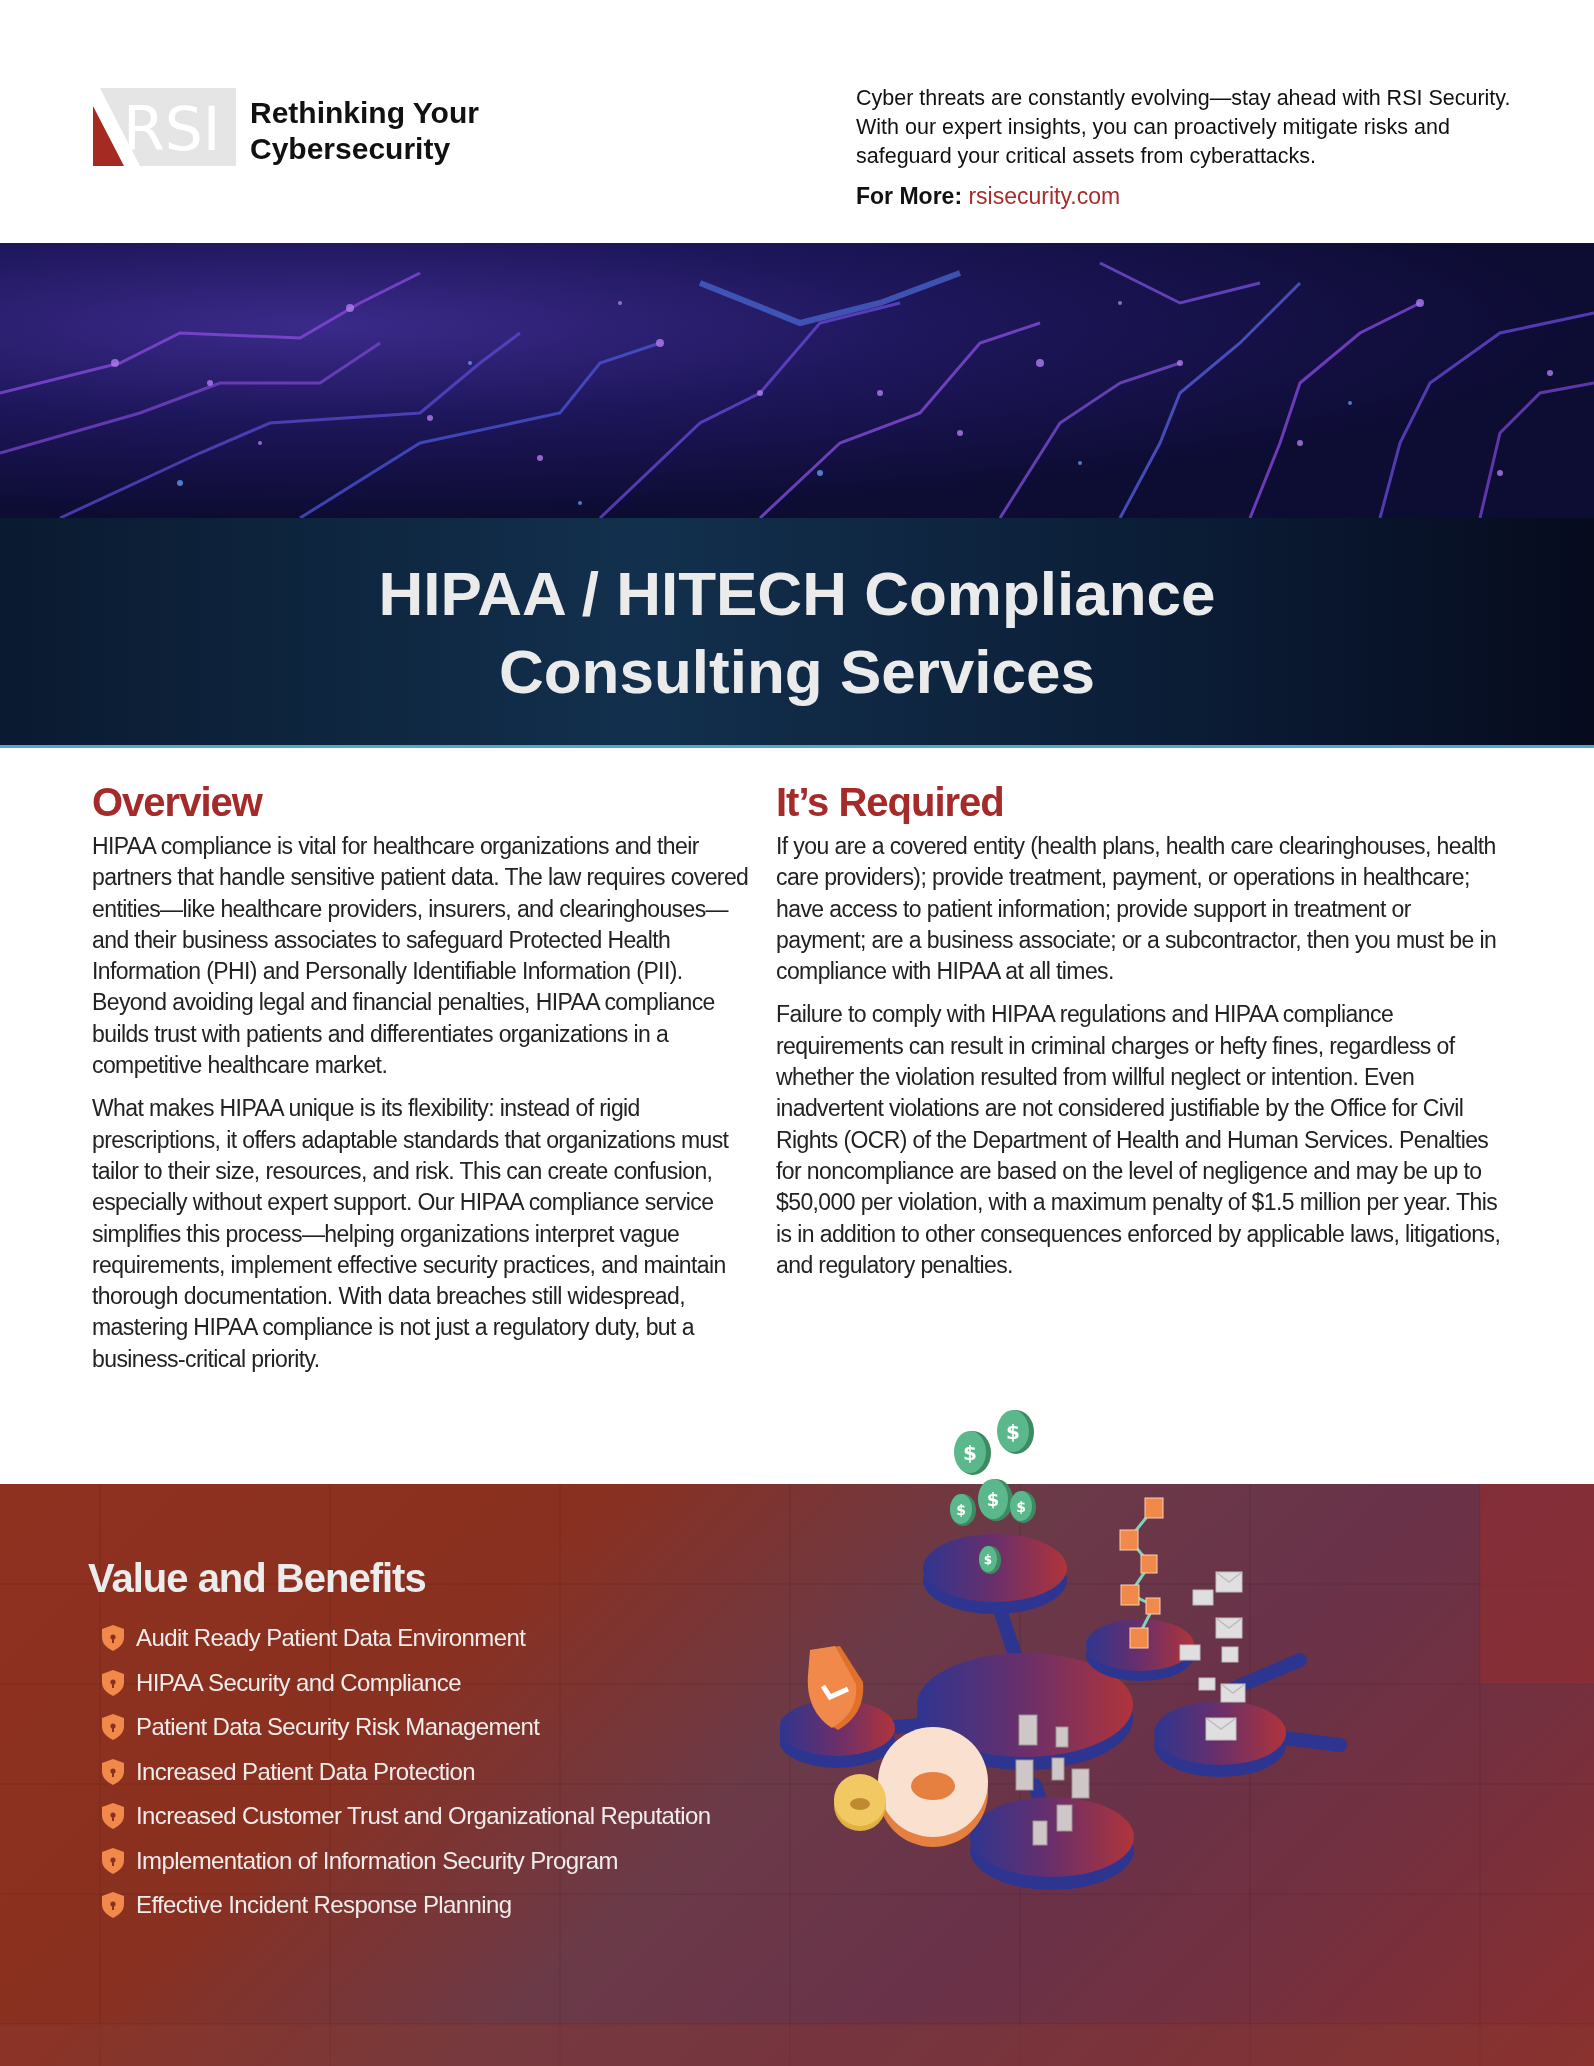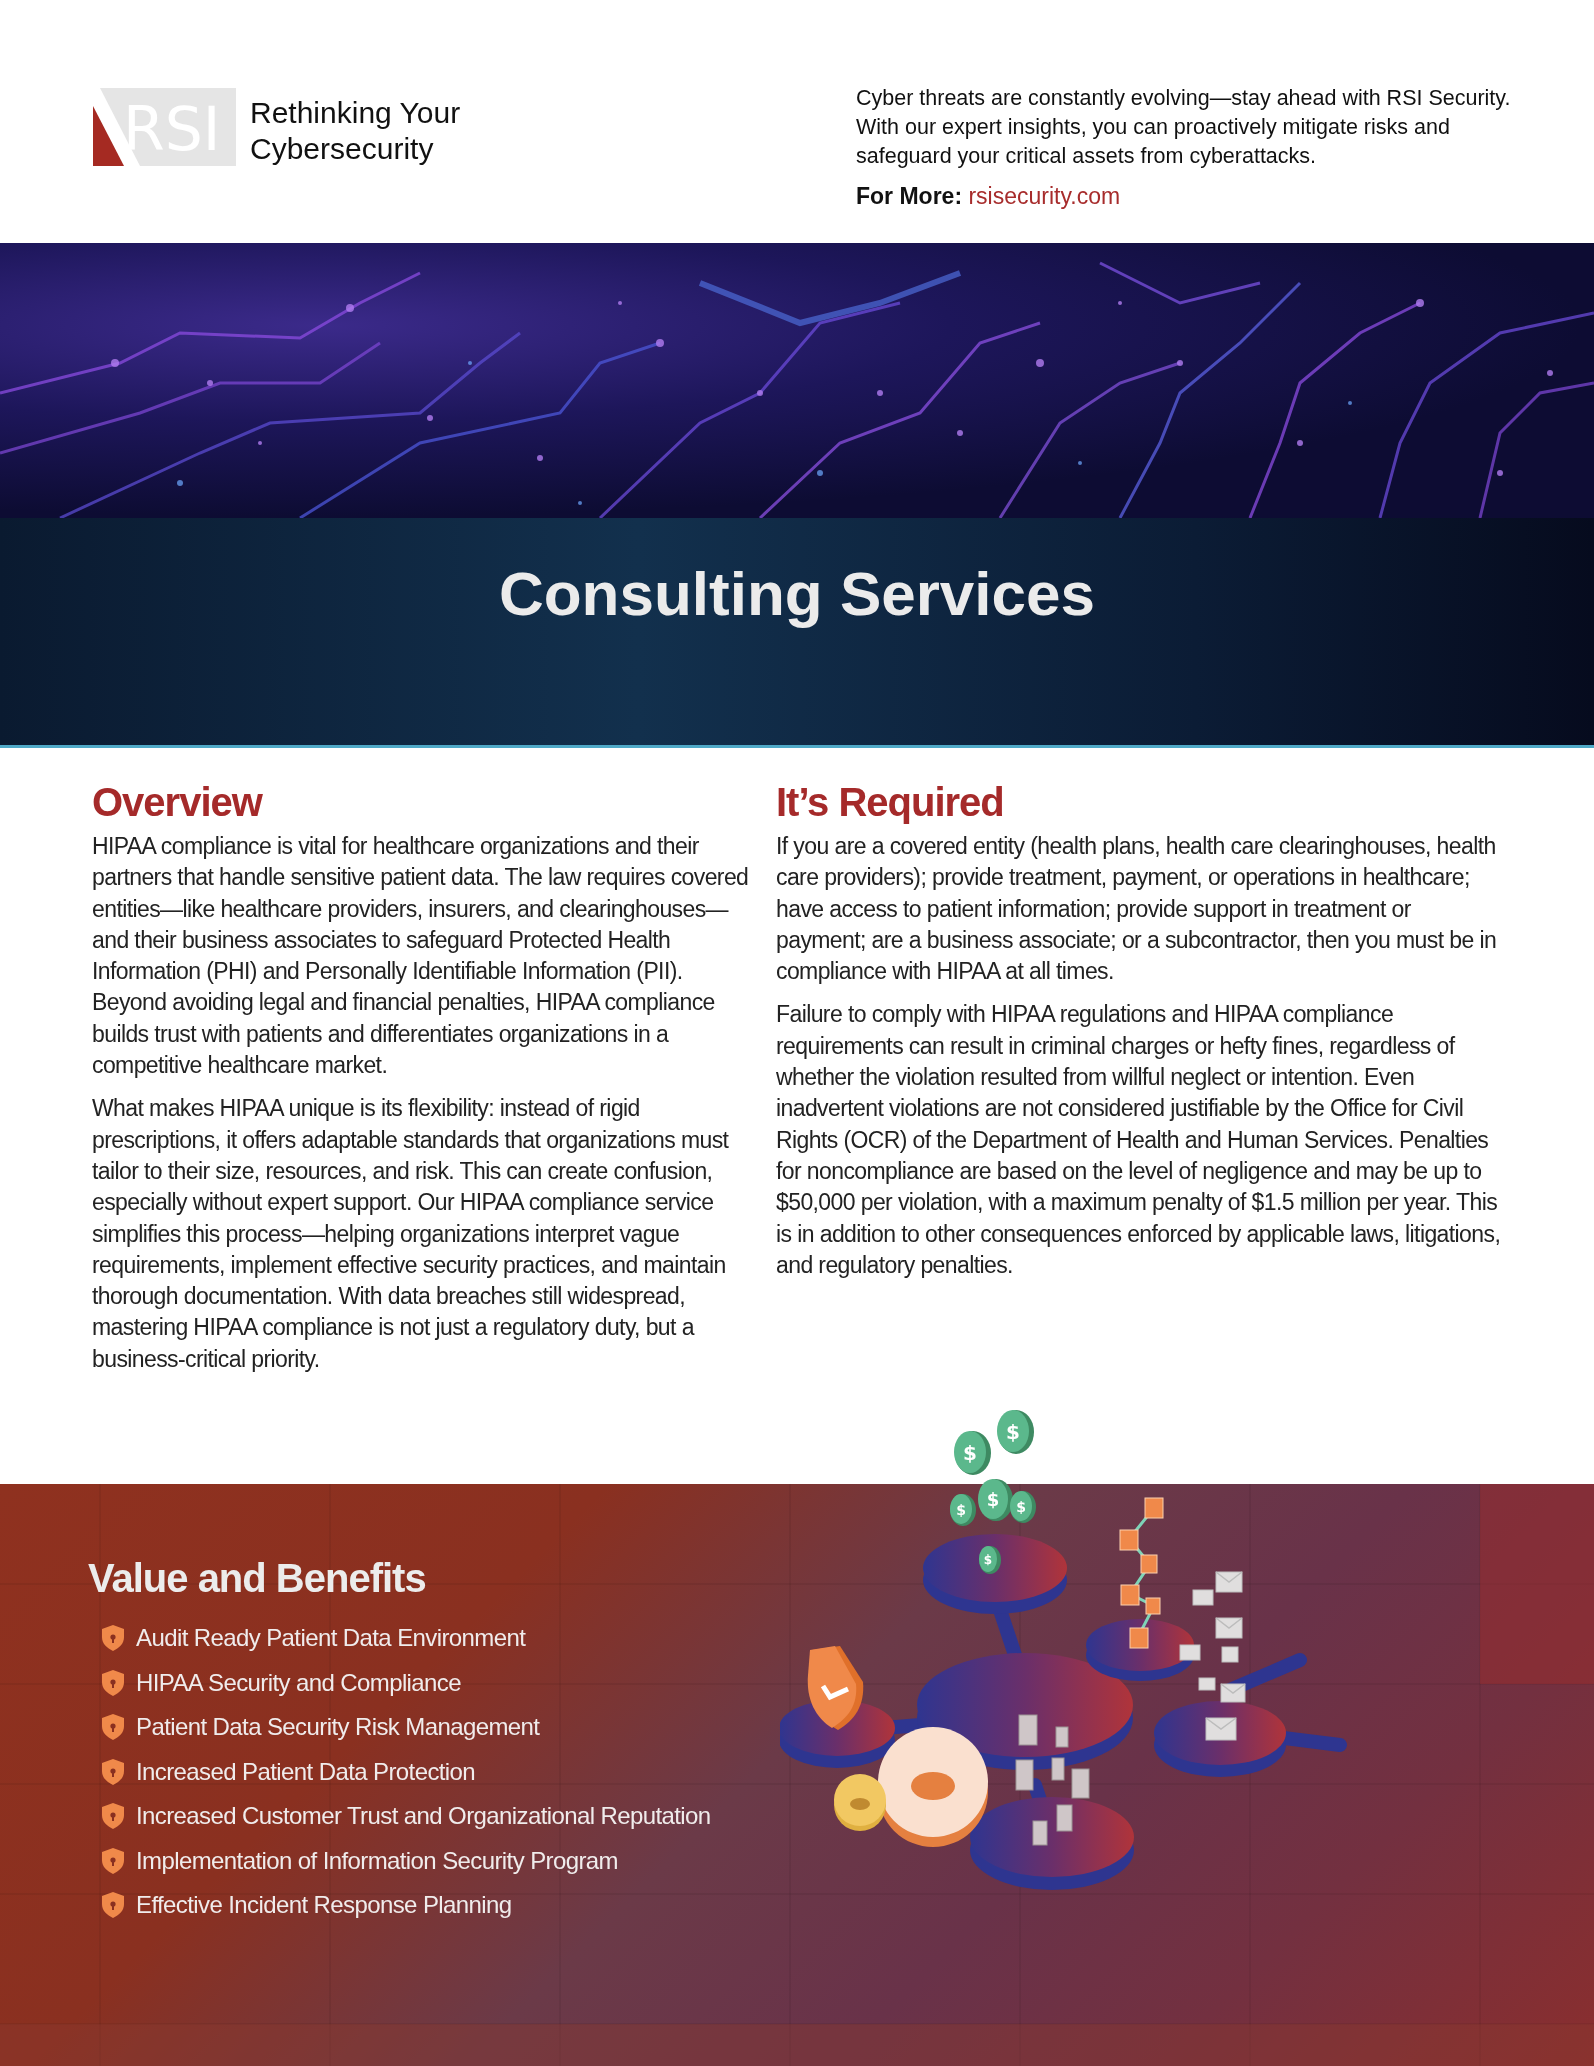--- a/index.html
+++ b/index.html
@@ -3,21 +3,21 @@
 <meta charset="utf-8">
 <style>
   * { box-sizing: border-box; margin: 0; padding: 0; }
   html, body { width: 1594px; height: 2066px; background: #ffffff; overflow: hidden; }
   body { position: relative; font-family: "Liberation Sans", sans-serif; color: #222; }
 
   
   .header { position: absolute; left: 0; top: 0; width: 1594px; height: 243px; background: #fff; }
   .logo { position: absolute; left: 93px; top: 88px; width: 143px; height: 78px; background: #e5e5e5; overflow: hidden; }
   .logo svg { position: absolute; left: 0; top: 0; }
-  .logo-text { position: absolute; left: 250px; top: 95px; font-weight: normal; font-size: 30px; line-height: 36px; color: #111; }
+  .logo-text { position: absolute; left: 250px; top: 95px; font-weight: bold; font-size: 30px; line-height: 36px; color: #111; }
   .intro { position: absolute; left: 856px; top: 84px; width: 660px; font-size: 21.5px; line-height: 29px; color: #111; }
   .for-more { position: absolute; left: 856px; top: 183px; font-size: 23px; }
   .for-more b { color: #111; }
   .for-more a { color: #a72c2c; text-decoration: none; text-align: right; }
 
   
   .hero-img { position: absolute; left: 0; top: 243px; width: 1594px; height: 275px; overflow: hidden;
     background: radial-gradient(ellipse at 20% 30%, #3b2a8a 0%, #1d165a 35%, #0d0c33 70%),
                 linear-gradient(90deg, #1b1450, #2a2277 50%, #1a1452); }
   .hero-img svg { position: absolute; left: 0; top: 0; }
@@ -110,20 +110,21 @@
         <circle cx="470" cy="120" r="2"></circle>
         <circle cx="820" cy="230" r="3"></circle>
       <circle cx="1080" cy="220" r="2"></circle>
         <circle cx="1350" cy="160" r="2"></circle>
         <circle cx="580" cy="260" r="2"></circle>
     </g>
   </svg>
 </div>
 <div class="hero-band"></div>
 <h1 class="hero-title">
+  <div>HIPAA / HITECH Compliance</div>
   <div>Consulting Services</div>
 </h1>
 
 <section class="col col-left">
   <h2 class="section-heading">Overview</h2>
   <p class="para">HIPAA compliance is vital for healthcare organizations and their partners that handle sensitive patient data. The law requires covered entities—like healthcare providers, insurers, and clearinghouses—and their business associates to safeguard Protected Health Information (PHI) and Personally Identifiable Information (PII). Beyond avoiding legal and financial penalties, HIPAA compliance builds trust with patients and differentiates organizations in a competitive healthcare market.</p>
   <p class="para">What makes HIPAA unique is its flexibility: instead of rigid prescriptions, it offers adaptable standards that organizations must tailor to their size, resources, and risk. This can create confusion, especially without expert support. Our HIPAA compliance service simplifies this process—helping organizations interpret vague requirements, implement effective security practices, and maintain thorough documentation. With data breaches still widespread, mastering HIPAA compliance is not just a regulatory duty, but a business-critical priority.</p>
 </section>
 
 <section class="col col-right">

